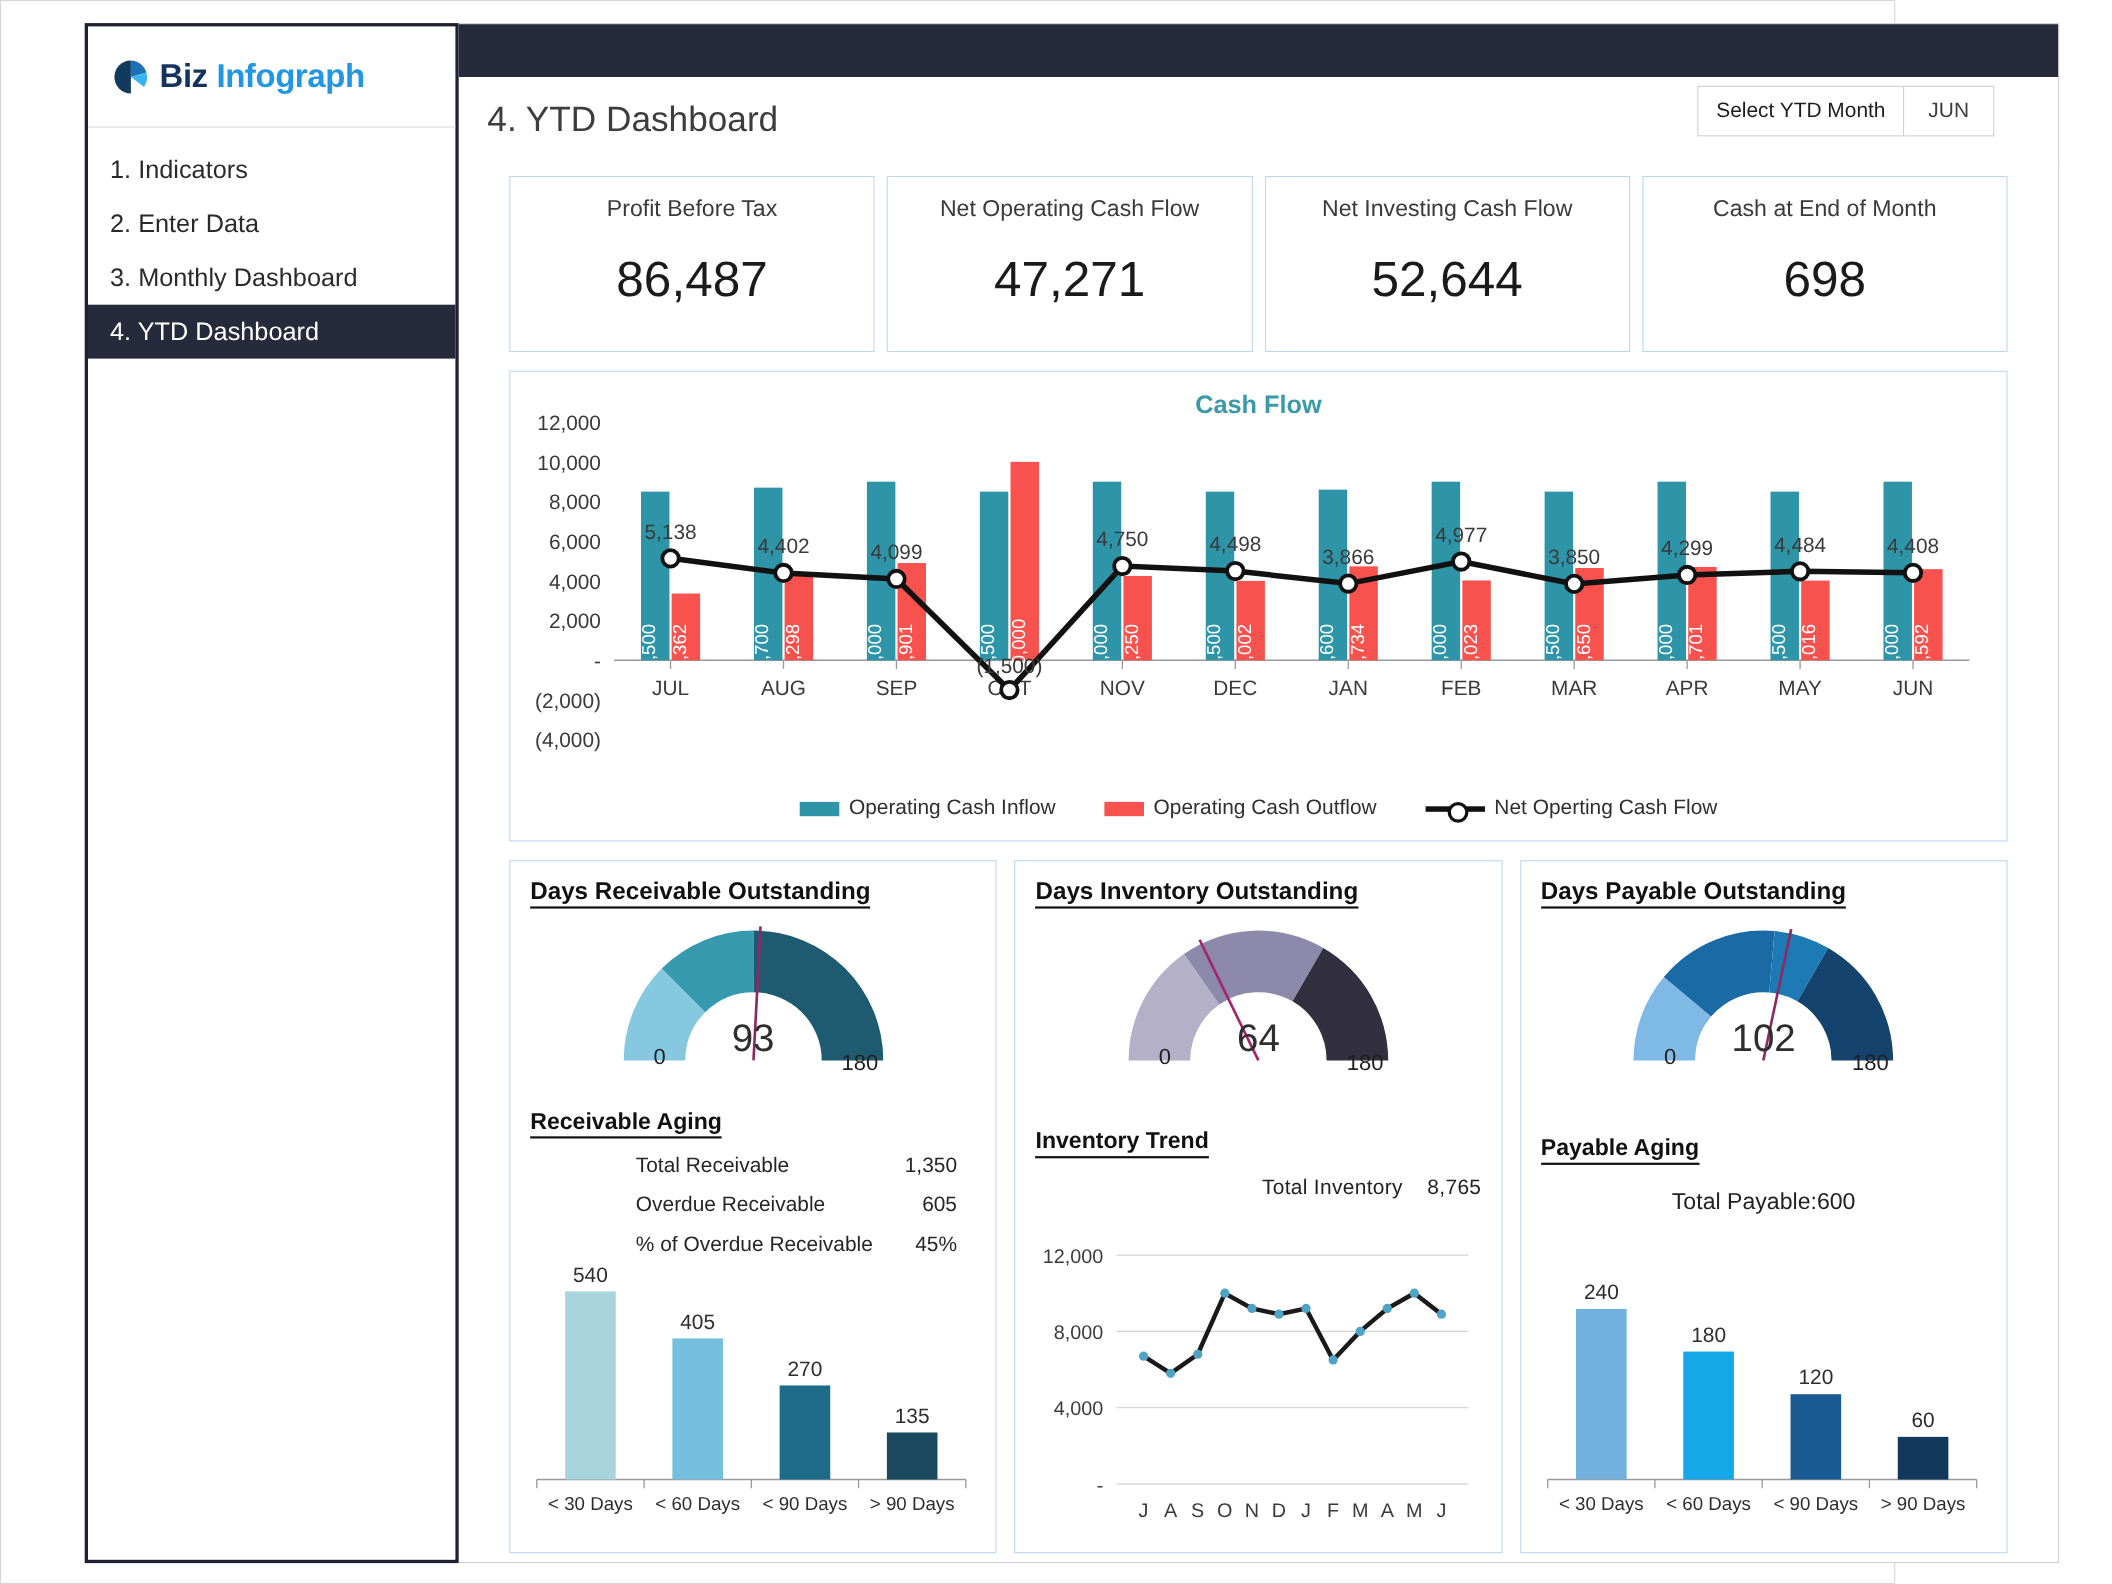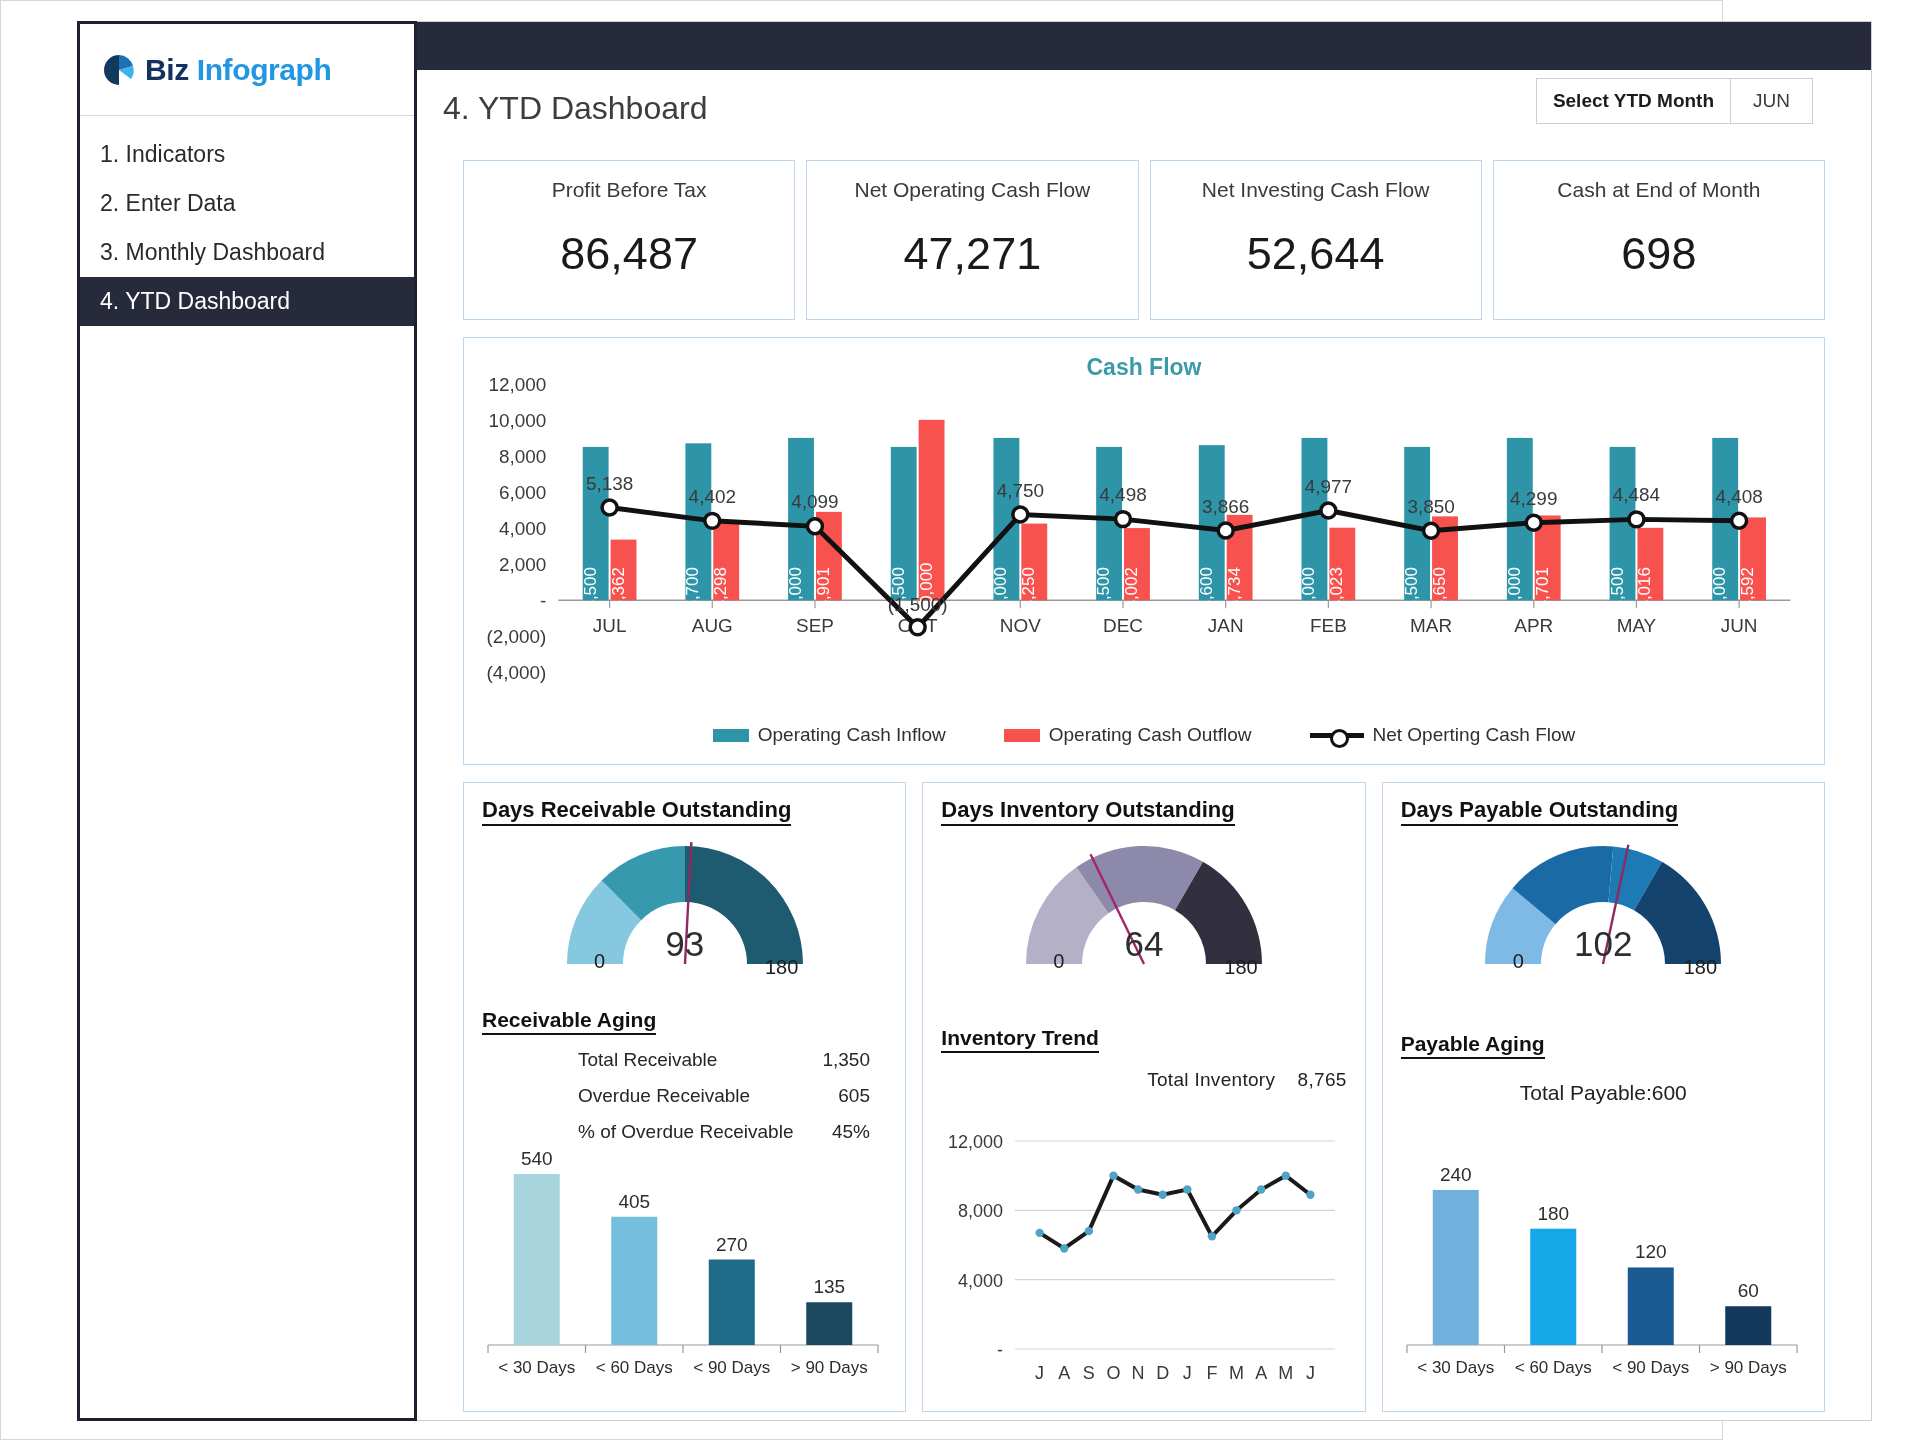--- a/index.html
+++ b/index.html
@@ -49,21 +49,21 @@
     position: relative; height: 78px;
     display: flex; align-items: center; padding-left: 26px;
     border-bottom: 1px solid #ffffff;
   }
   .page-title { font-size: 32px; color: #3d3d3d; }
   .ytd-select {
     position: absolute; right: 58px; top: 8px;
     display: flex; border: 1px solid #cfcfcf; background:#fff;
   }
   .ytd-label {
-    padding: 11px 16px; font-size: 19px; font-weight: bold; color: #1c1c1c;
+    padding: 11px 16px; font-size: 19px; font-weight: normal; color: #1c1c1c;
     border-right: 1px solid #cfcfcf;
   }
   .ytd-value { padding: 11px 22px; font-size: 19px; color: #3c3c3c; }
 
   
   .kpi-row {
     display: flex; gap: 11px;
     padding: 12px 46px 0 46px;
   }
   .kpi-card {
@@ -79,21 +79,21 @@
     margin: 17px 46px 0 46px; height: 428px;
     border: 1px solid #bdd7ee; position: relative;
   }
   .cf-title {
     position: absolute; left: 0; right: 0; top: 16px; text-align: center;
     font-size: 23px; font-weight: bold; color: #3b9aa8;
   }
   .cf-plot { position: absolute; left: 0; top: 0; width: 100%; height: 100%; }
   .cf-legend {
     position: absolute; bottom: 18px; left: 0; right: 0;
-    display: flex; justify-content: center; gap: 58px; align-items: center;
+    display: flex; justify-content: center; gap: 44px; align-items: center;
   }
   .lg-item { display: flex; align-items: center; gap: 9px; font-size: 19px; color: #303030; }
   .lg-swatch { width: 36px; height: 13px; }
   .lg-line { width: 54px; height: 16px; position: relative; }
   .lg-line::before {
     content:""; position:absolute; left:0; top:6px; width:54px; height:5px; background:#111;
   }
   .lg-line::after {
     content:""; position:absolute; left:20px; top:2px; width:13px; height:13px;
     border-radius:50%; background:#fff; border:3px solid #111;

